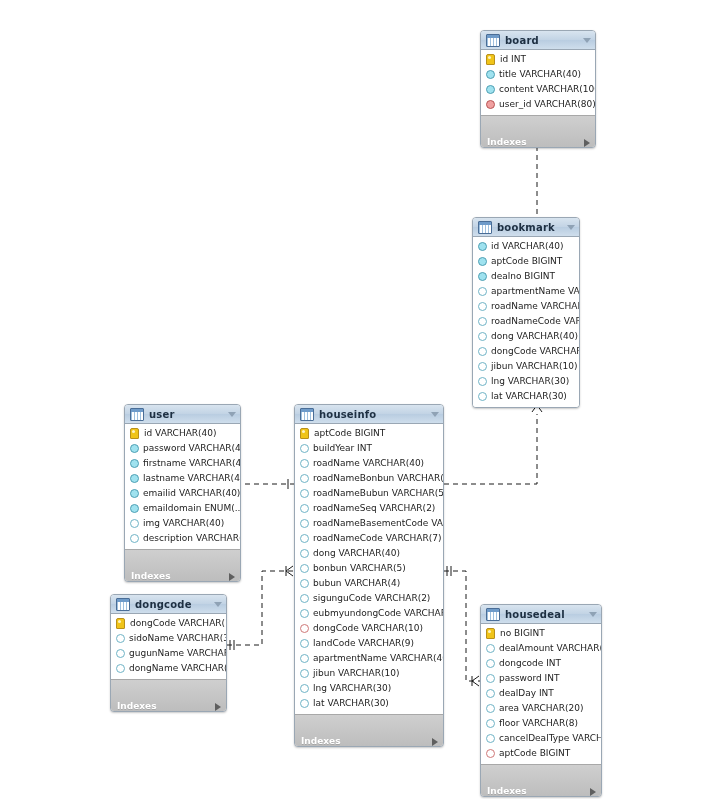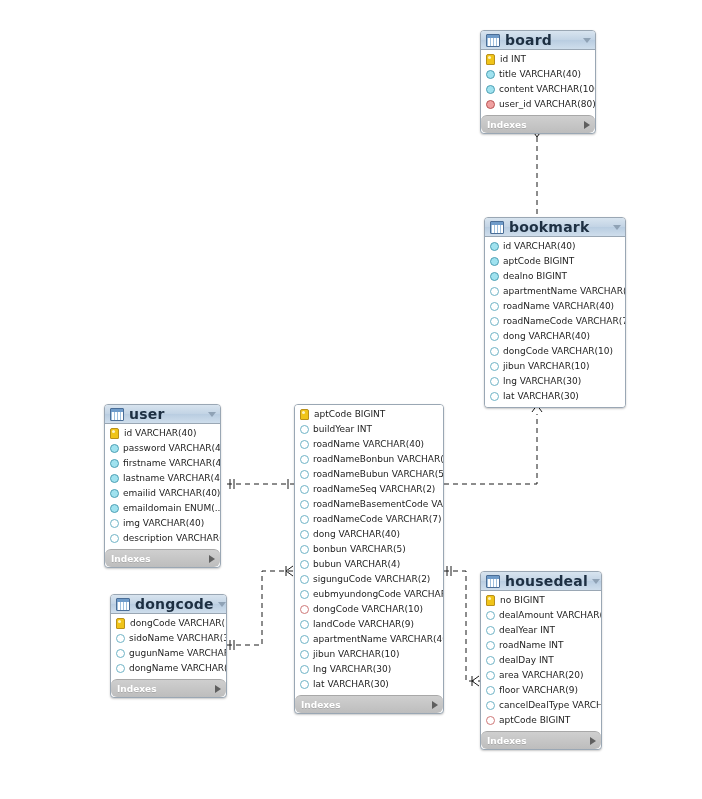--- a/index.html
+++ b/index.html
@@ -59,21 +59,21 @@
   }
   .tbl-icon::after {
     content: "";
     position: absolute;
     left: 0; top: 3px; right: 0; bottom: 0;
     background:
       repeating-linear-gradient(to right,
         #9fc0de 0 1px, #ffffff 1px 3px);
   }
   .tbl-title {
-    font-size: 14px;
+    font-size: 10px;
     font-weight: bold;
     color: #1d2f42;
     letter-spacing: .2px;
     white-space: nowrap;
     flex: 1 1 auto;
   }
   .hd-caret {
     width: 0; height: 0;
     border-left: 4px solid transparent;
     border-right: 4px solid transparent;
@@ -144,28 +144,27 @@
   }
   
   .mk.fknul {
     width: 7px; height: 7px;
     border-radius: 50%;
     background: #ffffff;
     border: 1px solid #cf7878;
   }
 
   .tbl-ft {
-    height: 18px;
+    height: 32px;
     box-sizing: border-box;
     display: flex;
-    align-items: center;
+    align-items: flex-end;
     padding: 0 5px 0 6px;
     background: linear-gradient(to bottom, #cfcfcf 0%, #bdbdbd 100%);
     border-top: 1px solid #a8a8a8;
-    border-radius: 6px;
   }
   .ft-txt {
     font-size: 9px;
     font-weight: bold;
     color: #ffffff;
     flex: 1 1 auto;
     text-shadow: 0 1px 0 rgba(0,0,0,.12);
   }
   .ft-caret {
     width: 0; height: 0;
@@ -259,21 +258,21 @@
           <div class="col">
             <span class="mk fk"></span>
             <span class="col-txt">user_id VARCHAR(80)</span>
           </div>
         </div>
         <div class="tbl-ft">
           <span class="ft-txt">Indexes</span>
           <span class="ft-caret"></span>
         </div>
       </div>
-      <div class="tbl" style="left: 484px; top: 217px; width: 142px;">
+      <div class="tbl" style="left: 472px; top: 217px; width: 108px;">
         <div class="tbl-hd">
           <span class="tbl-icon"></span>
           <span class="tbl-title">bookmark</span>
           <span class="hd-caret"></span>
         </div>
         <div class="cols">
           <div class="col">
             <span class="mk nn"></span>
             <span class="col-txt">id VARCHAR(40)</span>
           </div>
@@ -312,21 +311,21 @@
           <div class="col">
             <span class="mk nul"></span>
             <span class="col-txt">lng VARCHAR(30)</span>
           </div>
           <div class="col">
             <span class="mk nul"></span>
             <span class="col-txt">lat VARCHAR(30)</span>
           </div>
         </div>
       </div>
-      <div class="tbl" style="left: 104px; top: 404px; width: 117px;">
+      <div class="tbl" style="left: 124px; top: 404px; width: 117px;">
         <div class="tbl-hd">
           <span class="tbl-icon"></span>
           <span class="tbl-title">user</span>
           <span class="hd-caret"></span>
         </div>
         <div class="cols">
           <div class="col">
             <span class="mk pk"></span>
             <span class="col-txt">id VARCHAR(40)</span>
           </div>
@@ -358,20 +357,25 @@
             <span class="mk nul"></span>
             <span class="col-txt">description VARCHAR(1000)</span>
           </div>
         </div>
         <div class="tbl-ft">
           <span class="ft-txt">Indexes</span>
           <span class="ft-caret"></span>
         </div>
       </div>
       <div class="tbl" style="left: 294px; top: 404px; width: 150px;">
+        <div class="tbl-hd">
+          <span class="tbl-icon"></span>
+          <span class="tbl-title">houseinfo</span>
+          <span class="hd-caret"></span>
+        </div>
         <div class="cols">
           <div class="col">
             <span class="mk pk"></span>
             <span class="col-txt">aptCode BIGINT</span>
           </div>
           <div class="col">
             <span class="mk nul"></span>
             <span class="col-txt">buildYear INT</span>
           </div>
           <div class="col">
@@ -470,54 +474,54 @@
           <div class="col">
             <span class="mk nul"></span>
             <span class="col-txt">dongName VARCHAR(30)</span>
           </div>
         </div>
         <div class="tbl-ft">
           <span class="ft-txt">Indexes</span>
           <span class="ft-caret"></span>
         </div>
       </div>
-      <div class="tbl" style="left: 480px; top: 571px; width: 122px;">
+      <div class="tbl" style="left: 480px; top: 604px; width: 122px;">
         <div class="tbl-hd">
           <span class="tbl-icon"></span>
           <span class="tbl-title">housedeal</span>
           <span class="hd-caret"></span>
         </div>
         <div class="cols">
           <div class="col">
             <span class="mk pk"></span>
             <span class="col-txt">no BIGINT</span>
           </div>
           <div class="col">
             <span class="mk nul"></span>
             <span class="col-txt">dealAmount VARCHAR(20)</span>
           </div>
           <div class="col">
             <span class="mk nul"></span>
-            <span class="col-txt">dealYear INT</span>
-          </div>
-          <div class="col">
-            <span class="mk nul"></span>
-            <span class="col-txt">roadName INT</span>
+            <span class="col-txt">dongcode INT</span>
+          </div>
+          <div class="col">
+            <span class="mk nul"></span>
+            <span class="col-txt">password INT</span>
           </div>
           <div class="col">
             <span class="mk nul"></span>
             <span class="col-txt">dealDay INT</span>
           </div>
           <div class="col">
             <span class="mk nul"></span>
             <span class="col-txt">area VARCHAR(20)</span>
           </div>
           <div class="col">
             <span class="mk nul"></span>
-            <span class="col-txt">floor VARCHAR(9)</span>
+            <span class="col-txt">floor VARCHAR(8)</span>
           </div>
           <div class="col">
             <span class="mk nul"></span>
             <span class="col-txt">cancelDealType VARCHAR(1)</span>
           </div>
           <div class="col">
             <span class="mk fknul"></span>
             <span class="col-txt">aptCode BIGINT</span>
           </div>
         </div>

